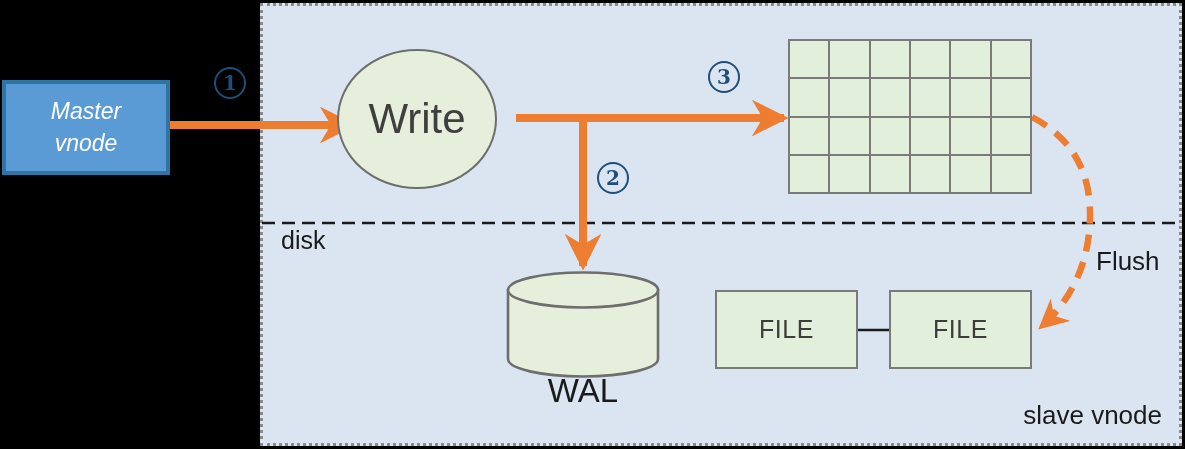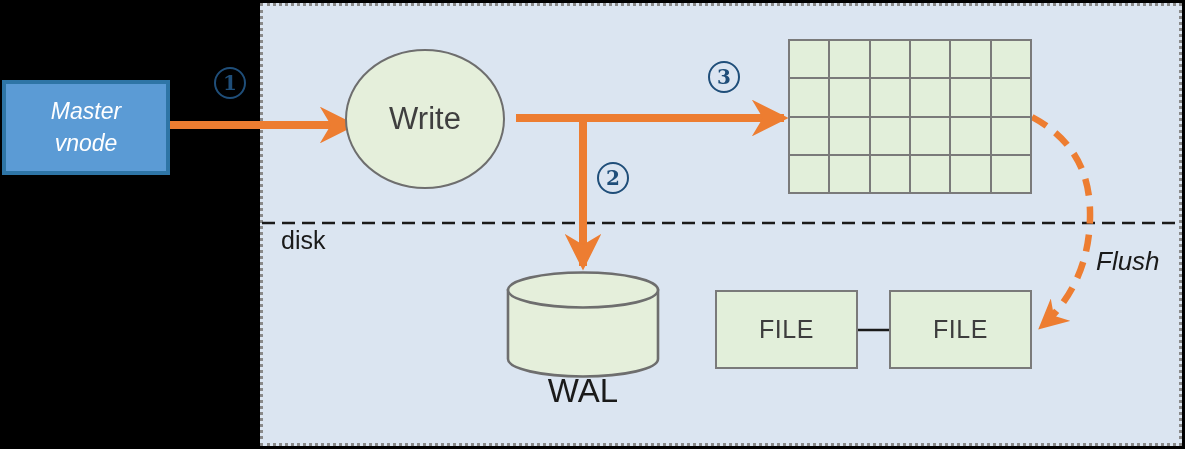--- a/index.html
+++ b/index.html
@@ -21,39 +21,39 @@
   marker path{fill:var(--arrow);}
   .divider{stroke:var(--text);}
   .connector{stroke:var(--text);}
   .cyl{fill:var(--node-fill);stroke:var(--node-border);stroke-width:2.6;}
 
   .abs{position:absolute;}
   #master-box{left:2px;top:80px;width:168px;height:95px;background:var(--master-fill);
     border:4px solid var(--master-border);display:flex;align-items:center;justify-content:center;font-style:italic;}
   #master-box span{color:#fff;font-size:23px;line-height:1.38;text-align:center;max-width:110px;}
 
-  #write-ellipse{left:345px;top:49px;width:160px;height:140px;border-radius:50%;
+  #write-ellipse{left:337px;top:49px;width:160px;height:140px;border-radius:50%;
     background:var(--node-fill);border:2.6px solid var(--node-border);
-    display:flex;align-items:center;justify-content:center;font-size:31px;color:#3f3f3f;}
+    display:flex;align-items:center;justify-content:center;font-size:42px;color:#3f3f3f;}
 
   #memtable-grid{left:788px;top:39px;width:244px;height:155px;background:var(--grid-line);
     display:grid;gap:2px;padding:2px;}
   #memtable-grid .cell{background:var(--grid-fill);}
 
   .file-box{top:290px;width:143px;height:79px;background:var(--grid-fill);
     border:2.5px solid var(--grid-line);display:flex;align-items:center;justify-content:center;
     font-size:25px;letter-spacing:0.5px;color:#3d3d3d;}
   #file-box-1{left:715px;}
   #file-box-2{left:889px;}
 
   .lbl{color:var(--text);white-space:nowrap;}
   #memory-label{left:281px;top:197px;font-size:25px;}
   #disk-label{left:281px;top:226px;font-size:25px;}
   #wal-label{left:543px;top:372px;width:80px;text-align:center;font-size:33px;}
-  #flush-label{left:1096px;top:246px;font-size:26px;font-style:italic;}
+  #flush-label{left:1096px;top:246px;font-size:26px;}
   #slave-label{left:1000px;top:400px;width:162px;text-align:right;font-size:26px;}
 
   .step-badge{width:32px;height:32px;border-radius:50%;border:2.5px solid var(--step-badge);
     color:var(--step-badge);display:flex;align-items:center;justify-content:center;
     font-family:"DejaVu Serif", serif;font-weight:bold;font-size:20px;}
   #step-1{left:214px;top:67px;}
   #step-2{left:597px;top:162px;}
   #step-3{left:708px;top:61px;}
 </style>
 </head>
@@ -126,20 +126,21 @@
   <div class="abs file-box" id="file-box-1">
     <span>FILE</span>
   </div>
   <div class="abs file-box" id="file-box-2">
     <span>FILE</span>
   </div>
 
   <div class="abs lbl" id="disk-label">disk</div>
   <div class="abs lbl" id="wal-label">WAL</div>
   <div class="abs lbl" id="flush-label">Flush</div>
+  <div class="abs lbl" id="slave-label">slave vnode</div>
 
   <div class="abs step-badge" id="step-1">
     <span>1</span>
   </div>
   <div class="abs step-badge" id="step-2">
     <span>2</span>
   </div>
   <div class="abs step-badge" id="step-3">
     <span>3</span>
   </div>

